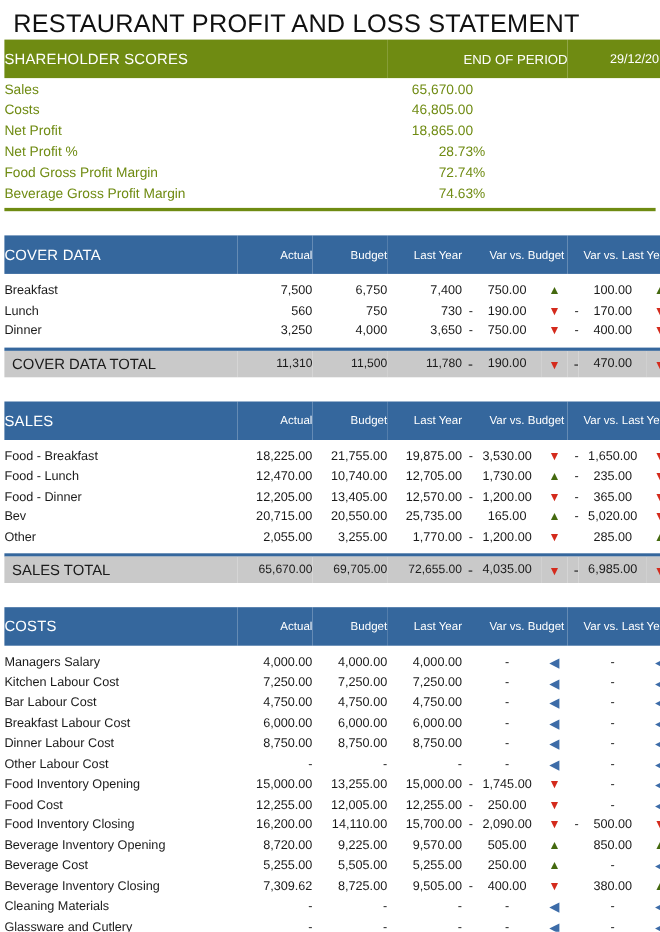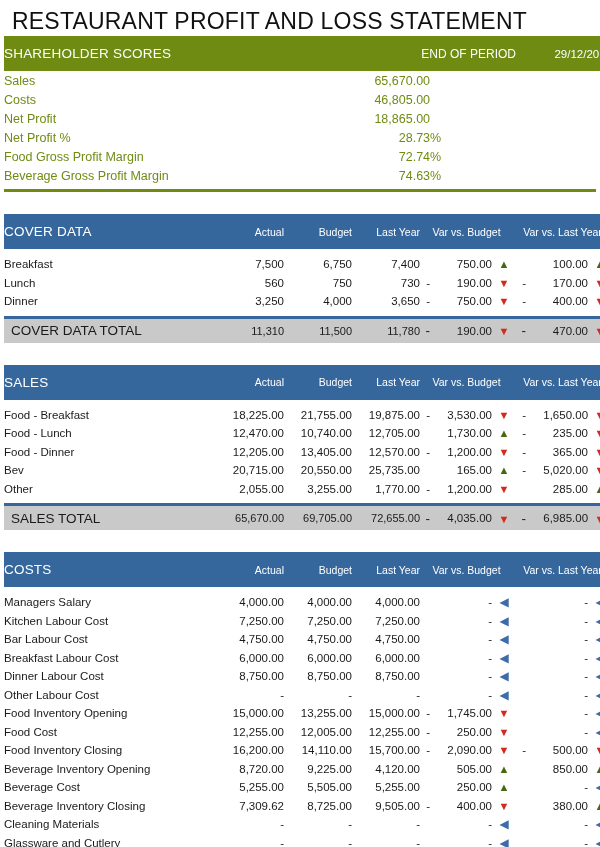--- a/index.html
+++ b/index.html
@@ -72,21 +72,21 @@
     letter-spacing: 0.2px;
     white-space: nowrap;
   }
   .hdr-col {
     font-size: 10.5px;
     text-align: right;
     padding-right: 4px;
     white-space: nowrap;
   }
   .hdr-col.span-var {
-    text-align: center;
+    text-align: right;
     padding-right: 3px;
     margin-top: 28px;
   }
   .hdr-eop {
     font-size: 12px;
     text-align: right;
     padding-right: 10px;
     white-space: nowrap;
     margin-top: 20px;
   }
@@ -119,21 +119,21 @@
   .d-row td {
     height: 18.5px;
     padding: 0;
     font-size: 11.5px;
     vertical-align: middle;
     color: #1a1a1a;
   }
   .d-label { padding-left: 11px; white-space: nowrap; }
   .d-num   { text-align: right; padding-right: 6px; white-space: nowrap; }
   .d-sign  { text-align: right; padding-right: 0px; white-space: nowrap; font-size: 11.5px; }
-  .d-var   { text-align: right; padding-right: 5px; white-space: nowrap; }
+  .d-var   { text-align: center; padding-right: 5px; white-space: nowrap; }
   .d-arr   { text-align: center; white-space: nowrap; font-size: 11px; padding-right: 6px; }
 
   .pos { color: #4e7b15; }
   .neg { color: #d42a1c; }
   .flat { color: #3d6ca8; }
 
   .arr-up   { color: #44690f; font-size: 11px; }
   .arr-down { color: #d42a1c; font-size: 11px; }
   .arr-flat { color: #3d6ca8; font-size: 12px; }
 
@@ -566,21 +566,21 @@
             <td class="d-var neg">2,090.00</td>
             <td class="d-arr"><span class="arr-down">▼</span></td>
             <td class="d-sign neg">-</td>
             <td class="d-var neg">500.00</td>
             <td class="d-arr"><span class="arr-down">▼</span></td>
           </tr>
           <tr class="d-row">
             <td class="d-label">Beverage Inventory Opening</td>
             <td class="d-num">8,720.00</td>
             <td class="d-num">9,225.00</td>
-            <td class="d-num">4,120.00</td>
+            <td class="d-num">9,570.00</td>
             <td class="d-sign pos"></td>
             <td class="d-var pos">505.00</td>
             <td class="d-arr"><span class="arr-up">▲</span></td>
             <td class="d-sign pos"></td>
             <td class="d-var pos">850.00</td>
             <td class="d-arr"><span class="arr-up">▲</span></td>
           </tr>
           <tr class="d-row">
             <td class="d-label">Beverage Cost</td>
             <td class="d-num">5,255.00</td>

